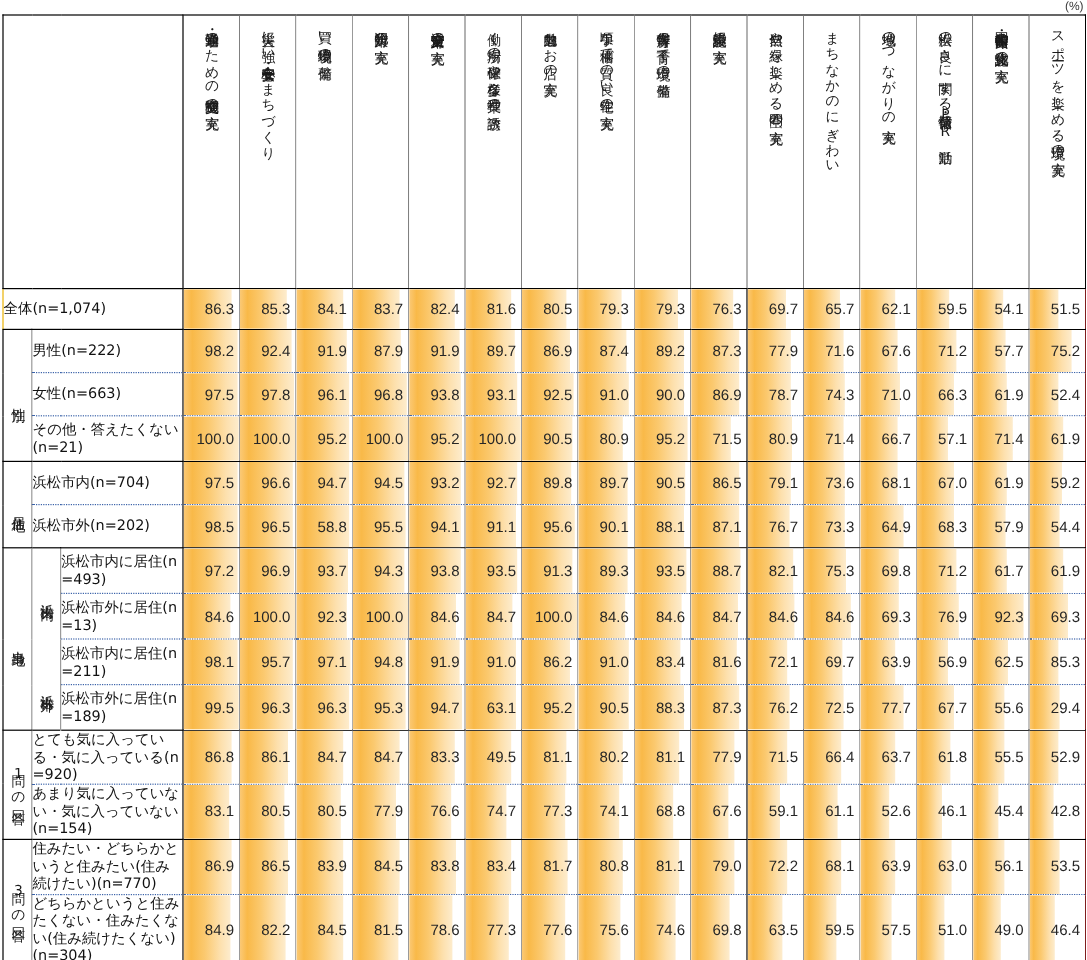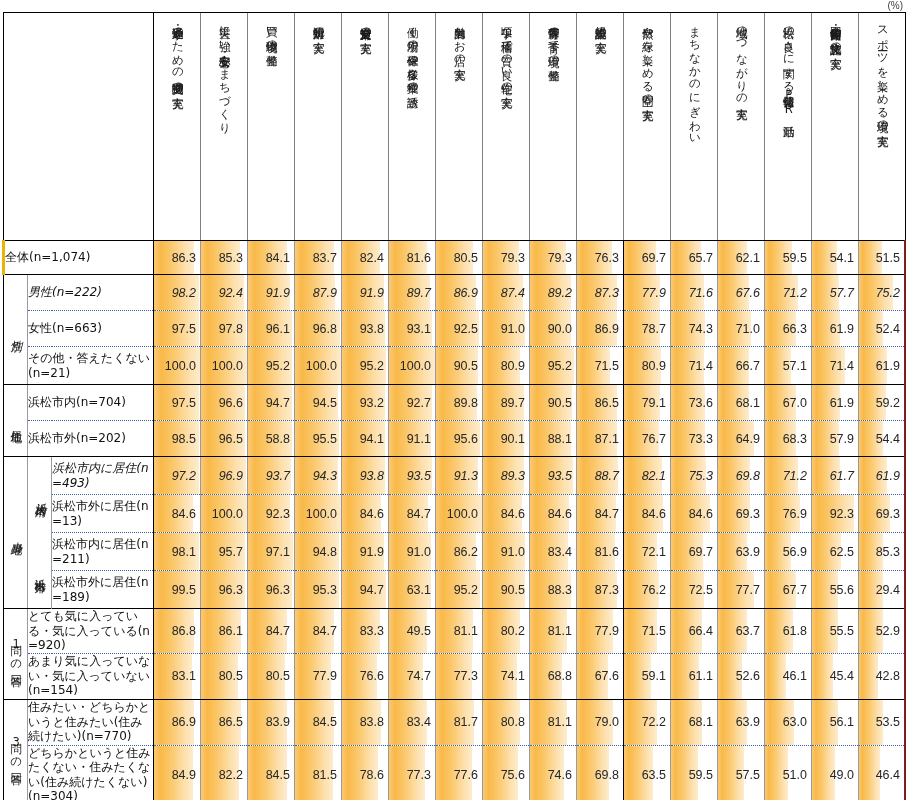--- a/index.html
+++ b/index.html
@@ -113,32 +113,32 @@
   td.rowlab {
     background: #fff;
     border-right: 1px solid #000;
     font-size: 12px;
     line-height: 14.5px;
     color: #111;
     padding: 2px 3px 2px 4px;
     font-family: "DejaVu Sans", "Liberation Sans", sans-serif;
     word-break: break-all;
   }
-  td.rowlab.full { border-left: 3px solid #eab308; }
+  td.rowlab.full { border-left: 1px solid #eab308; }
 
   
   td.val {
     position: relative;
     border-left: 1px solid #9a9a9a;
     background: #ffffff;
     overflow: hidden;
     padding: 0;
   }
   td.val.colstart { border-left: 1px solid #000; }
-  td.val.lastcol  { border-right: 3px solid #7f1d1d; }
+  td.val.lastcol  { border-right: 1px solid #7f1d1d; }
   .bar {
     position: absolute;
     left: 0; top: 0; bottom: 0;
     background: linear-gradient(to right,
         #fbc976 0%,
         #f9b948 16%,
         #fbc96f 45%,
         #fde0ad 78%,
         #fdeccd 100%);
   }
@@ -296,21 +296,21 @@
           </td>
           <td class="val bT bB">
             <div class="bar" style="width: 54.1%;"></div>
             <span class="num">54.1</span>
           </td>
           <td class="val lastcol bT bB">
             <div class="bar" style="width: 51.5%;"></div>
             <span class="num">51.5</span>
           </td>
         </tr>
-        <tr style="height: 36px; font-style: italic;">
+        <tr style="height: 36px;">
           <td class="grp bT bB" rowspan="3"><span class="vg">性別</span></td>
           <td class="rowlab bT bBd" colspan="2"><span>男性(n=222)</span></td>
           <td class="val colstart bT bBd">
             <div class="bar" style="width: 98.2%;"></div>
             <span class="num">98.2</span>
           </td>
           <td class="val bT bBd">
             <div class="bar" style="width: 92.4%;"></div>
             <span class="num">92.4</span>
           </td>
@@ -633,21 +633,21 @@
           </td>
           <td class="val bB">
             <div class="bar" style="width: 57.9%;"></div>
             <span class="num">57.9</span>
           </td>
           <td class="val lastcol bB">
             <div class="bar" style="width: 54.4%;"></div>
             <span class="num">54.4</span>
           </td>
         </tr>
-        <tr style="height: 38px; font-style: italic;">
+        <tr style="height: 38px;">
           <td class="grp bT bB" rowspan="4"><span class="vg">出身地</span></td>
           <td class="grp2 bT" rowspan="2"><span class="vg">浜松市内</span></td>
           <td class="rowlab bT bBd"><span>浜松市内に居住(n=493)</span></td>
           <td class="val colstart bT bBd">
             <div class="bar" style="width: 97.2%;"></div>
             <span class="num">97.2</span>
           </td>
           <td class="val bT bBd">
             <div class="bar" style="width: 96.9%;"></div>
             <span class="num">96.9</span>

